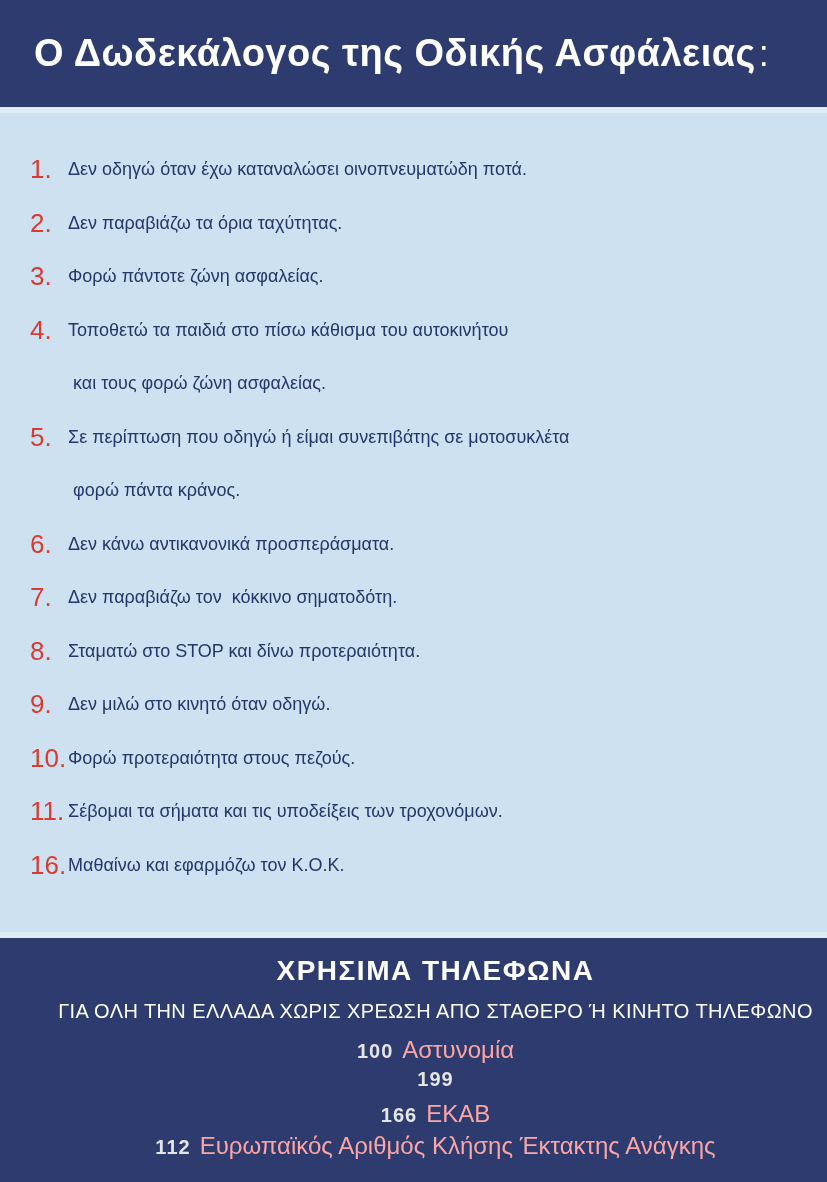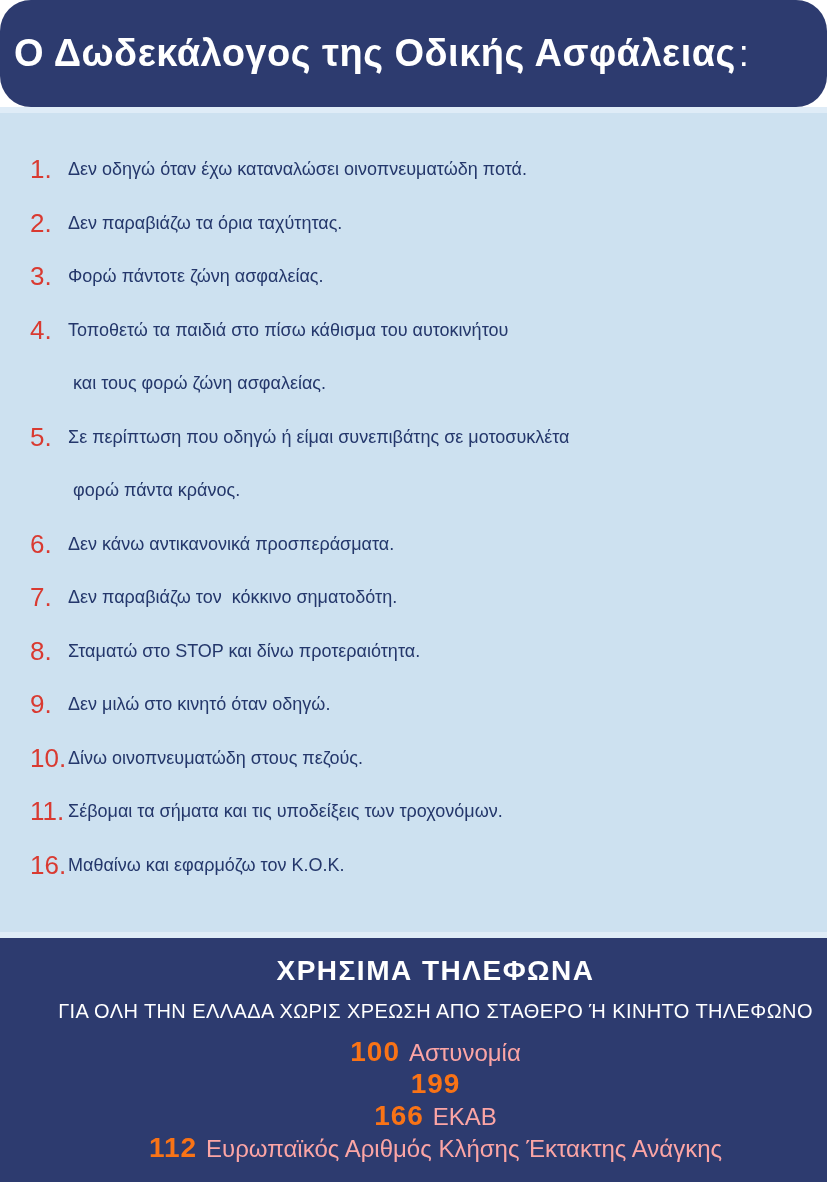--- a/index.html
+++ b/index.html
@@ -10,24 +10,23 @@
     flex-direction: column;
     font-family: "Liberation Sans", sans-serif;
     overflow: hidden;
   }
   
   .header {
     height: 107px;
     background: #2d3b6f;
     display: flex;
     align-items: center;
-    padding-left: 14px;
+    padding-left: 34px;
     box-sizing: border-box;
     flex-shrink: 0;
-    border-radius: 31px;
   }
   .header .title {
     color: #ffffff;
     font-size: 38px;
     font-weight: bold;
     letter-spacing: 0.5px;
     white-space: nowrap;
   }
   .header .title-colon {
     color: #ffffff;
@@ -94,23 +93,23 @@
     margin-bottom: 13px;
   }
   .phone-row {
     height: 32px;
     display: flex;
     justify-content: center;
     align-items: baseline;
     gap: 9px;
   }
   .phone-number {
-    color: #f97316;
+    color: #e5e5e5;
     font-weight: bold;
-    font-size: 28px;
+    font-size: 20px;
     letter-spacing: 1px;
   }
   .phone-label {
     color: #fca5a5;
     font-size: 24px;
     text-align: right;
   }
 </style>
 </head>
 <body>
@@ -130,21 +129,21 @@
       <div class="rule-row"><span class="rule-num">2.</span><span class="rule-text">Δεν παραβιάζω τα όρια ταχύτητας.</span></div>
       <div class="rule-row"><span class="rule-num">3.</span><span class="rule-text">Φορώ πάντοτε ζώνη ασφαλείας.</span></div>
       <div class="rule-row"><span class="rule-num">4.</span><span class="rule-text">Τοποθετώ τα παιδιά στο πίσω κάθισμα του αυτοκινήτου</span></div>
       <div class="rule-row"><span class="rule-num"></span><span class="rule-text"> και τους φορώ ζώνη ασφαλείας.</span></div>
       <div class="rule-row"><span class="rule-num">5.</span><span class="rule-text">Σε περίπτωση που οδηγώ ή είμαι συνεπιβάτης σε μοτοσυκλέτα</span></div>
       <div class="rule-row"><span class="rule-num"></span><span class="rule-text"> φορώ πάντα κράνος.</span></div>
       <div class="rule-row"><span class="rule-num">6.</span><span class="rule-text">Δεν κάνω αντικανονικά προσπεράσματα.</span></div>
       <div class="rule-row"><span class="rule-num">7.</span><span class="rule-text">Δεν παραβιάζω τον  κόκκινο σηματοδότη.</span></div>
       <div class="rule-row"><span class="rule-num">8.</span><span class="rule-text">Σταματώ στο STOP και δίνω προτεραιότητα.</span></div>
       <div class="rule-row"><span class="rule-num">9.</span><span class="rule-text">Δεν μιλώ στο κινητό όταν οδηγώ.</span></div>
-      <div class="rule-row"><span class="rule-num">10.</span><span class="rule-text">Δίνω οινοπνευματώδη στους πεζούς.</span></div>
+      <div class="rule-row"><span class="rule-num">10.</span><span class="rule-text">Φορώ προτεραιότητα στους πεζούς.</span></div>
       <div class="rule-row"><span class="rule-num">11.</span><span class="rule-text">Σέβομαι τα σήματα και τις υποδείξεις των τροχονόμων.</span></div>
       <div class="rule-row"><span class="rule-num">16.</span><span class="rule-text">Μαθαίνω και εφαρμόζω τον Κ.Ο.Κ.</span></div>
     </div>
 
     <div class="strip-bottom"></div>
   </div>
 
   <div class="footer">
     <div class="phones-heading">ΧΡΗΣΙΜΑ ΤΗΛΕΦΩΝΑ</div>
     <div class="phones-subtitle">ΓΙΑ ΟΛΗ ΤΗΝ ΕΛΛΑΔΑ ΧΩΡΙΣ ΧΡΕΩΣΗ ΑΠΟ ΣΤΑΘΕΡΟ Ή ΚΙΝΗΤΟ ΤΗΛΕΦΩΝΟ</div>

